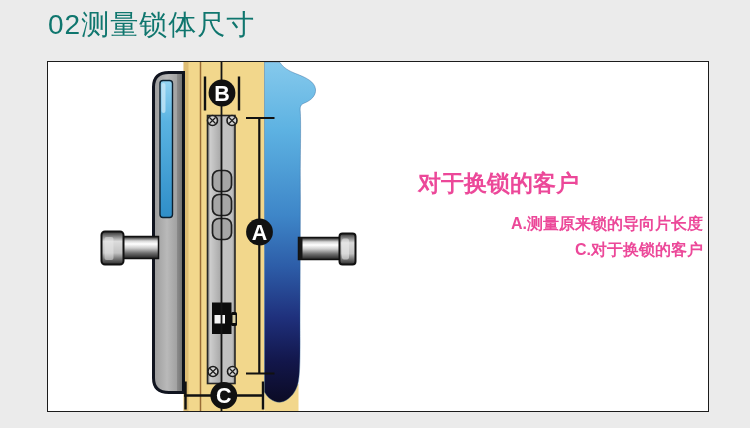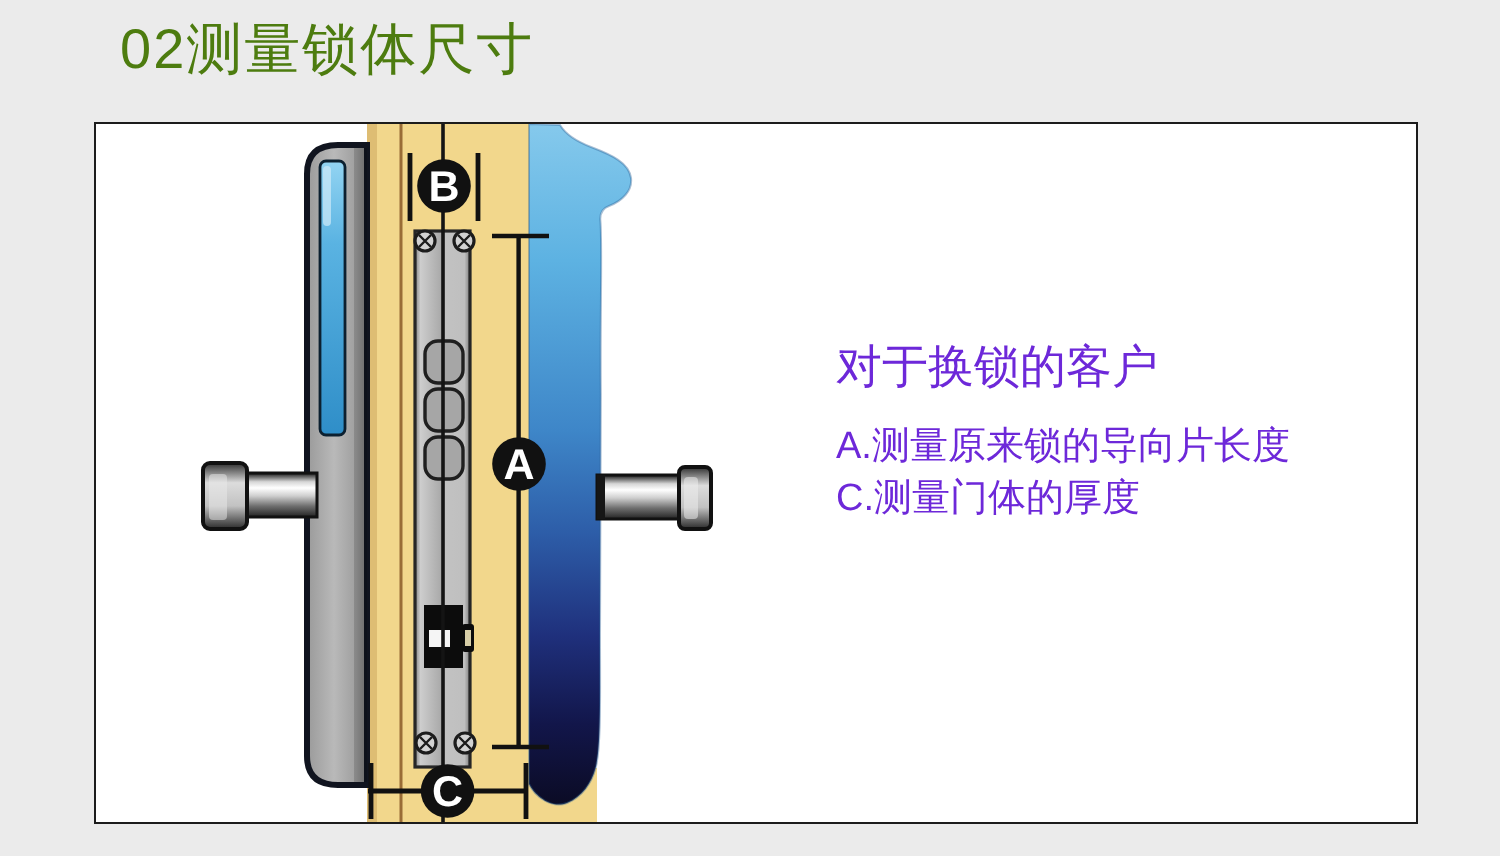--- a/index.html
+++ b/index.html
@@ -2,34 +2,34 @@
 <html><head>
 <meta charset="utf-8">
 <style>
   html,body{margin:0;padding:0;}
   body{
     width:750px;height:428px;position:relative;overflow:hidden;
     background:#ebebeb;
     font-family:"Liberation Sans","DejaVu Sans",sans-serif;
   }
   .title{
-    position:absolute;left:60px;top:6px;margin:0;
-    font-size:28px;font-weight:400;color:#4d7c0f;letter-spacing:1px;
+    position:absolute;left:48px;top:6px;margin:0;
+    font-size:28px;font-weight:400;color:#0f766e;letter-spacing:1px;
   }
   .figure{
     position:absolute;left:47px;top:61px;width:660px;height:349px;
     background:#ffffff;border:1px solid #1c1c1c;
   }
   .figure svg{position:absolute;left:0;top:0;}
   .info{
-    position:absolute;left:370px;top:108px;width:285px;color:#6d28d9;
+    position:absolute;left:370px;top:108px;width:285px;color:#ec4899;font-weight:bold;
   }
   .info .heading{font-size:23px;line-height:26px;white-space:nowrap;}
   .info .items{list-style:none;margin:15px 0 0 0;padding:0;
-    font-size:19px;line-height:25.5px;white-space:nowrap;}
+    font-size:16px;line-height:25.5px;white-space:nowrap;text-align:right;}
   .marker-letter{
     font-family:"Liberation Sans","DejaVu Sans",sans-serif;
     font-weight:bold;font-size:21.5px;
   }
 </style>
 </head>
 <body>
 
 <div>
   <h1 class="title">02测量锁体尺寸</h1>
@@ -165,18 +165,18 @@
         <rect x="294" y="176.5" width="7" height="21" rx="2" fill="#ececec" opacity="0.55"></rect>
       </g>
     </svg>
 
     <div class="info">
       <div class="heading">
         <div>对于换锁的客户</div>
       </div>
       <ul class="items">
         <li>A.测量原来锁的导向片长度</li>
-        <li>C.测量门体的厚度</li>
+        <li>C.对于换锁的客户</li>
       </ul>
     </div>
 
   </div>
 </div>
 
 </body></html>

